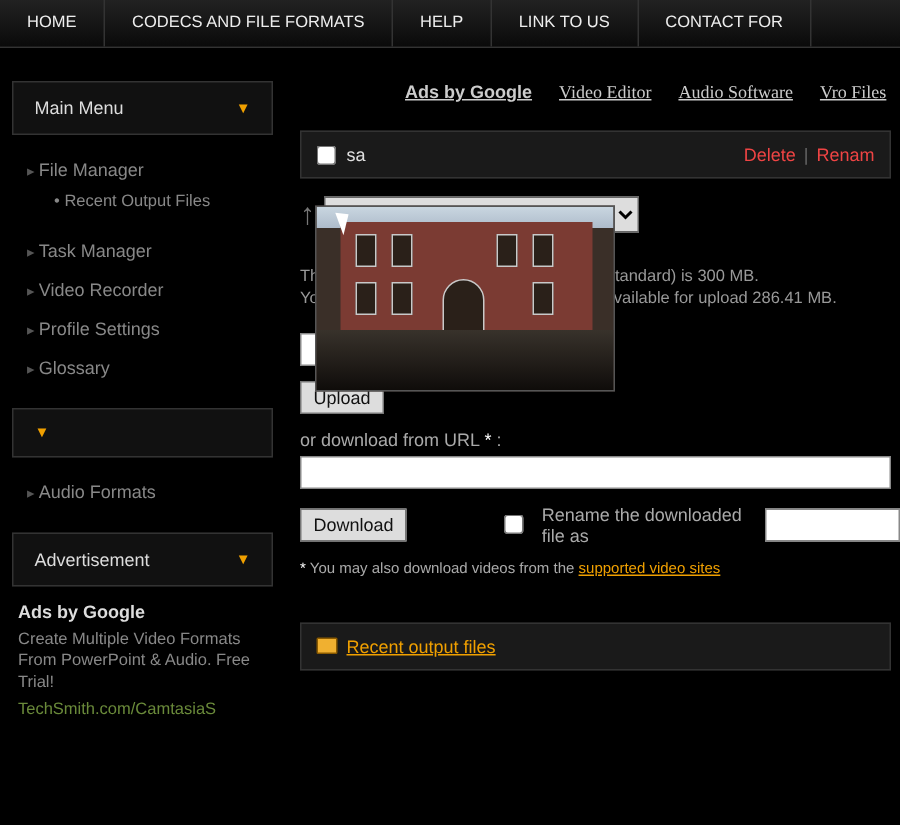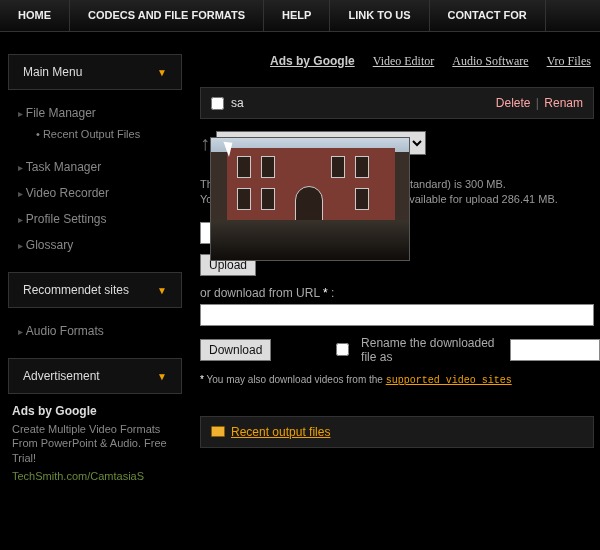--- a/index.html
+++ b/index.html
@@ -13,21 +13,21 @@
     overflow: hidden;
   }
   .topnav {
     display: flex;
     background: linear-gradient(#222, #0a0a0a);
     border-bottom: 1px solid #333;
     height: 32px;
   }
   .topnav .item {
     color: #eee;
-    font-weight: bold;
+    font-weight: normal;
     font-size: 11px;
     padding: 9px 18px;
     border-right: 1px solid #333;
     white-space: nowrap;
     cursor: pointer;
   }
   .page {
     display: flex;
   }
   .side {
@@ -89,32 +89,32 @@
     background: #1a1a1a;
     border: 1px solid #333;
     padding: 8px 10px;
     margin: 0 6px 12px 0;
     display: flex;
     align-items: center;
     justify-content: space-between;
   }
   .filebar .left { display: flex; align-items: center; gap: 4px; }
   .filebar input[type=checkbox] { margin-right: 3px; }
-  .filebar .actions a { color: #fca5a5; text-decoration: none; cursor: pointer; }
+  .filebar .actions a { color: #ef4444; text-decoration: none; cursor: pointer; }
   .filebar .sep { color: #666; padding: 0 2px; }
   .selrow { display: flex; align-items: center; gap: 6px; margin: 0 0 22px 0; color: #888; }
   .selrow .up { font-size: 20px; color: #777; }
   .selrow select { width: 210px; height: 24px; background: #ddd; border: 1px solid #666;}
   .quota { color: #999; font-size: 11px; margin-bottom: 14px; line-height: 1.4; }
   .row { display: flex; align-items: center; gap: 12px; margin-bottom: 10px; }
   input.txt { background: #fff; border: 1px solid #888; height: 22px; padding: 2px 4px; }
   button.btn { background: #ddd; border: 1px solid #777; color: #111; padding: 3px 8px; font-size: 12px; cursor: pointer; }
   .lbl { color: #aaa; font-size: 12px; }
   .note { font-size: 10px; color: #aaa; margin: 6px 0; }
-  .note a { color: #f0a000; text-decoration: underline; font-family: Liberation Mono, monospace; }
+  .note a { color: #f0a000; text-decoration: underline; }
   .asterisk { color: #fff; }
   .footerbar {
     background: #1a1a1a;
     border: 1px solid #333;
     padding: 8px 10px;
     margin: 30px 6px 0 0;
     display: flex;
     align-items: center;
     gap: 6px;
   }
@@ -174,21 +174,20 @@
           <li>Recent Output Files</li>
         </ul>
       </li>
       <li>Task Manager</li>
       <li>Video Recorder</li>
       <li>Profile Settings</li>
       <li>Glossary</li>
     </ul>
 
     <div class="panel-head">
-      <span>Recommendet sites</span>
       <span class="chev">▼</span>
     </div>
     <ul class="menu">
       <li>Audio Formats</li>
     </ul>
 
     <div class="panel-head">
       <span>Advertisement</span>
       <span class="chev">▼</span>
     </div>

